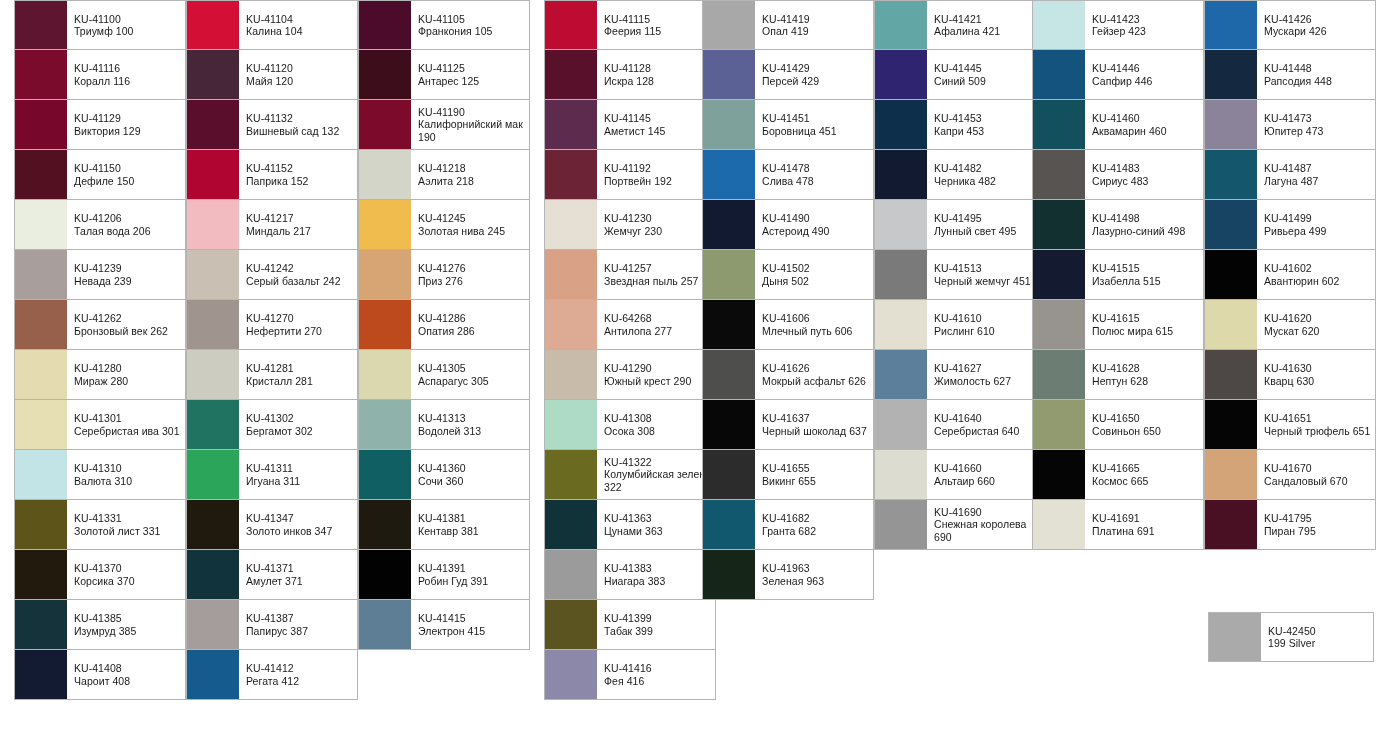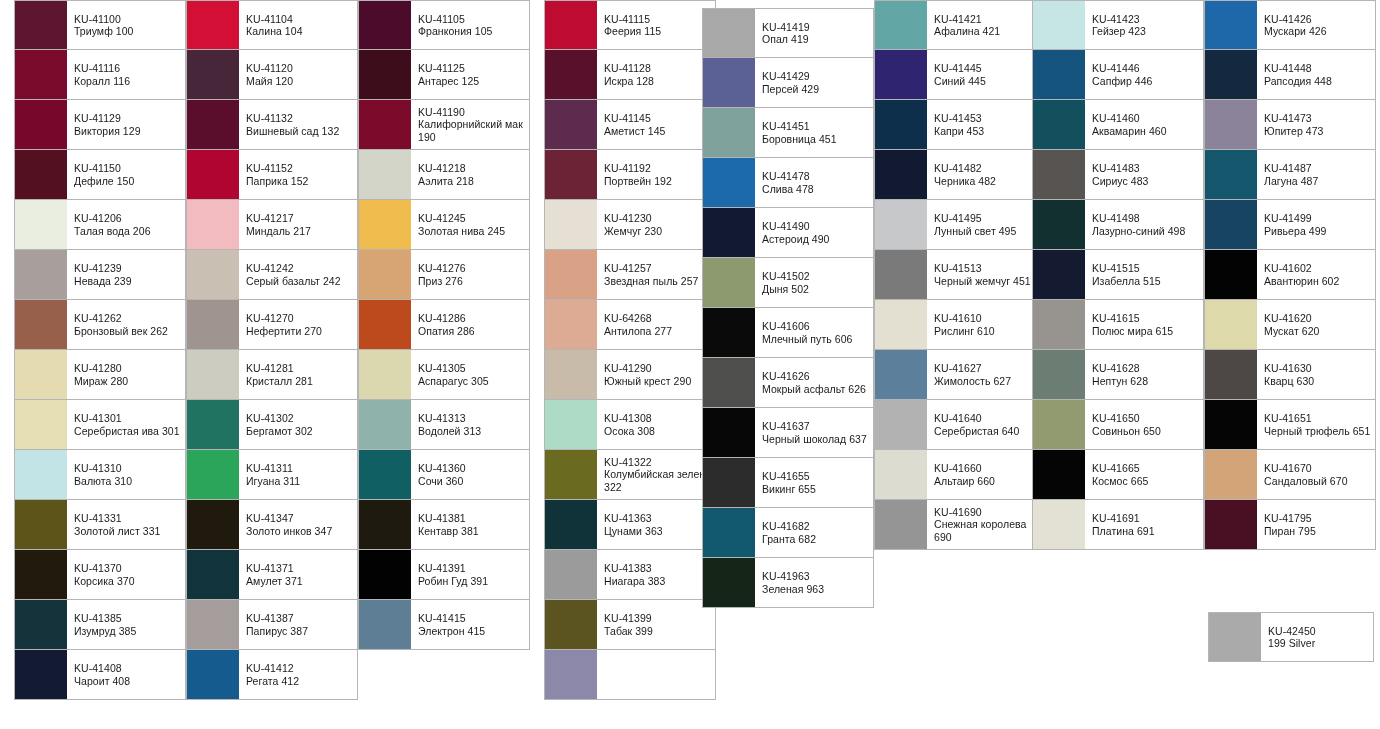--- a/index.html
+++ b/index.html
@@ -465,23 +465,27 @@
       </div>
       <div class="swatch-cell">
         <div class="swatch-chip" style="background: rgb(91, 84, 33);"></div>
         <div class="swatch-label">
           <span class="swatch-code">KU-41399</span>
           <span class="swatch-name">Табак 399</span>
         </div>
       </div>
       <div class="swatch-cell">
         <div class="swatch-chip" style="background: rgb(139, 136, 169);"></div>
+        <div class="swatch-label">
+          <span class="swatch-code">KU-41416</span>
+          <span class="swatch-name">Фея 416</span>
+        </div>
       </div>
     </div>
-    <div class="column" style="left: 702px; margin-top: 8px;">
+    <div class="column" style="left: 702px;">
       <div class="swatch-cell first">
         <div class="swatch-chip" style="background: rgb(168, 168, 168);"></div>
         <div class="swatch-label">
           <span class="swatch-code">KU-41419</span>
           <span class="swatch-name">Опал 419</span>
         </div>
       </div>
       <div class="swatch-cell">
         <div class="swatch-chip" style="background: rgb(91, 97, 148);"></div>
         <div class="swatch-label">
@@ -565,21 +569,21 @@
         <div class="swatch-chip" style="background: rgb(98, 166, 165);"></div>
         <div class="swatch-label">
           <span class="swatch-code">KU-41421</span>
           <span class="swatch-name">Афалина 421</span>
         </div>
       </div>
       <div class="swatch-cell">
         <div class="swatch-chip" style="background: rgb(46, 36, 112);"></div>
         <div class="swatch-label">
           <span class="swatch-code">KU-41445</span>
-          <span class="swatch-name">Синий 445</span>
+          <span class="swatch-name">Синий 509</span>
         </div>
       </div>
       <div class="swatch-cell">
         <div class="swatch-chip" style="background: rgb(14, 47, 75);"></div>
         <div class="swatch-label">
           <span class="swatch-code">KU-41453</span>
           <span class="swatch-name">Капри 453</span>
         </div>
       </div>
       <div class="swatch-cell">

